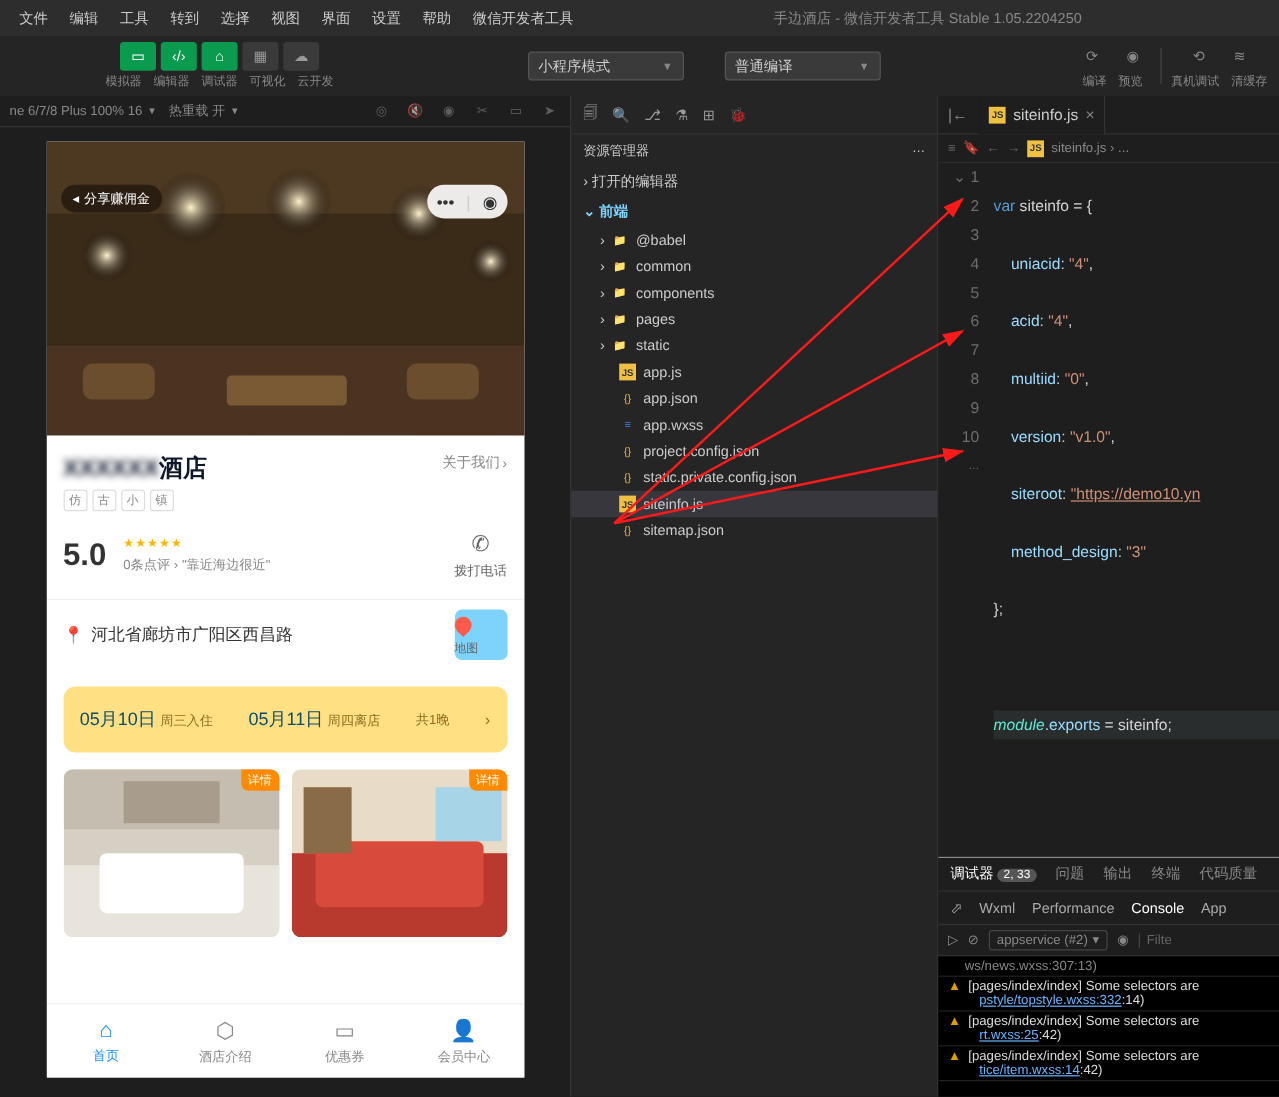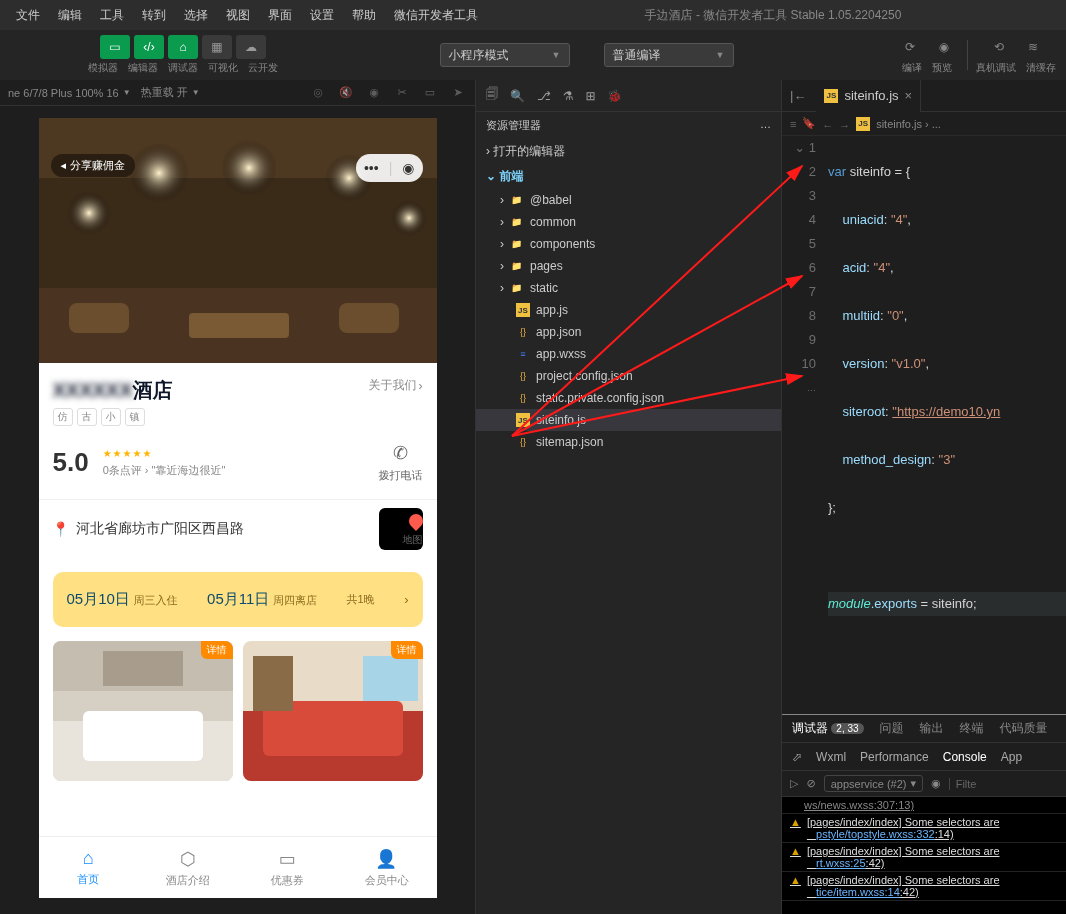--- a/index.html
+++ b/index.html
@@ -37,21 +37,21 @@
 .about-link { font-size: 12px; color: #888; display: flex; align-items: center; gap: 2px; margin-left: 23px; }
 .tags-row { display: flex; gap: 4px; padding: 0 14px 12px; }
 .tag { border: 1px solid #ddd; border-radius: 3px; padding: 1px 4px; font-size: 10px; color: #888; }
 .rating-row { display: flex; padding: 4px 14px 16px; align-items: center; border-bottom: 1px solid #f0f0f0; }
 .rating-score { font-size: 26px; font-weight: 700; color: #333; }
 .rating-mid { margin-left: 14px; flex: 1; }
 .stars { color: #ffb400; font-size: 10px; letter-spacing: 1px; }
 .review-line { font-size: 11px; color: #888; margin-top: 4px; }
 .call-col { display: flex; flex-direction: column; align-items: center; gap: 4px; }
 .loc-row { display: flex; align-items: center; padding: 14px; gap: 6px; position: relative; height: 58px; }
-.map-chip { position: absolute; right: 14px; top: 8px; width: 44px; height: 42px; background: #000000; border-radius: 6px; display: flex; flex-direction: column; align-items: flex-end; justify-content: flex-end; font-size: 10px; color: #666; padding-bottom: 3px; }
+.map-chip { position: absolute; right: 14px; top: 8px; width: 44px; height: 42px; background: #7dd3fc; border-radius: 6px; display: flex; flex-direction: column; align-items: flex-start; justify-content: flex-end; font-size: 10px; color: #666; padding-bottom: 3px; }
 .map-pin { width: 14px; height: 14px; background: #ff5a4c; border-radius: 50% 50% 50% 0; transform: rotate(-45deg); position: absolute; top: 6px; }
 .date-card { margin: 14px; background: #ffe082; border-radius: 10px; padding: 18px 14px; display: flex; align-items: center; justify-content: space-between; font-size: 13px; }
 .date-d { font-weight: 400; font-size: 15px; color: #0c4a6e; }
 .date-l { font-size: 11px; color: #8a6d1f; }
 .rooms { display: flex; gap: 10px; padding: 0 14px; }
 .room { flex: 1; position: relative; border-radius: 8px; overflow: hidden; height: 140px; }
 .room-img { width: 100%; height: 100%; }
 .room-badge { position: absolute; top: 0; right: 0; background: #ff8a00; color: #fff; font-size: 10px; padding: 2px 6px; border-bottom-left-radius: 6px; }
 .tabbar { position: absolute; bottom: 0; left: 0; right: 0; height: 62px; background: #fff; border-top: 1px solid #eee; display: flex; }
 .tabbar-item { flex: 1; display: flex; flex-direction: column; align-items: center; justify-content: center; gap: 3px; font-size: 11px; color: #888; }
@@ -84,21 +84,21 @@
 .arrow-red { position: absolute; pointer-events: none; }
 .debug-panel { height: 200px; background: #1e1e1e; border-top: 1px solid #888; display: flex; flex-direction: column; }
 .debug-tabs { height: 28px; display: flex; align-items: center; gap: 16px; padding: 0 10px; font-size: 12px; color: #888; border-bottom: 1px solid #333; }
 .debug-tab { cursor: pointer; }
 .debug-tab.active { color: #fff; }
 .debug-inner-tabs { height: 28px; display: flex; align-items: center; gap: 14px; padding: 0 10px; font-size: 12px; color: #aaa; border-bottom: 1px solid #333; }
 .debug-inner-tab.active { color: #fff; }
 .debug-filter { height: 26px; display: flex; align-items: center; gap: 8px; padding: 0 8px; font-size: 11px; color: #888; border-bottom: 1px solid #333; }
 .debug-filter .dd { border: 1px solid #444; padding: 1px 6px; border-radius: 3px; display: flex; align-items: center; gap: 4px; }
 .console { flex: 1; overflow: hidden; font-family: Consolas, monospace; font-size: 11px; background: #000; }
-.console-line { padding: 2px 8px; display: flex; gap: 6px; border-bottom: 1px solid #222; color: #ddd; text-decoration: underline; }
+.console-line { padding: 2px 8px; display: flex; gap: 6px; border-bottom: 1px solid #222; color: #ddd; }
 .console-line .warn-ico { color: #d9a000; }
 .console-link { color: #6bb6ff; text-decoration: underline; }
 </style>
 </head>
 <body>
 
 <div class="menubar">
   <span class="menubar-item">文件</span>
   <span class="menubar-item">编辑</span>
   <span class="menubar-item">工具</span>

